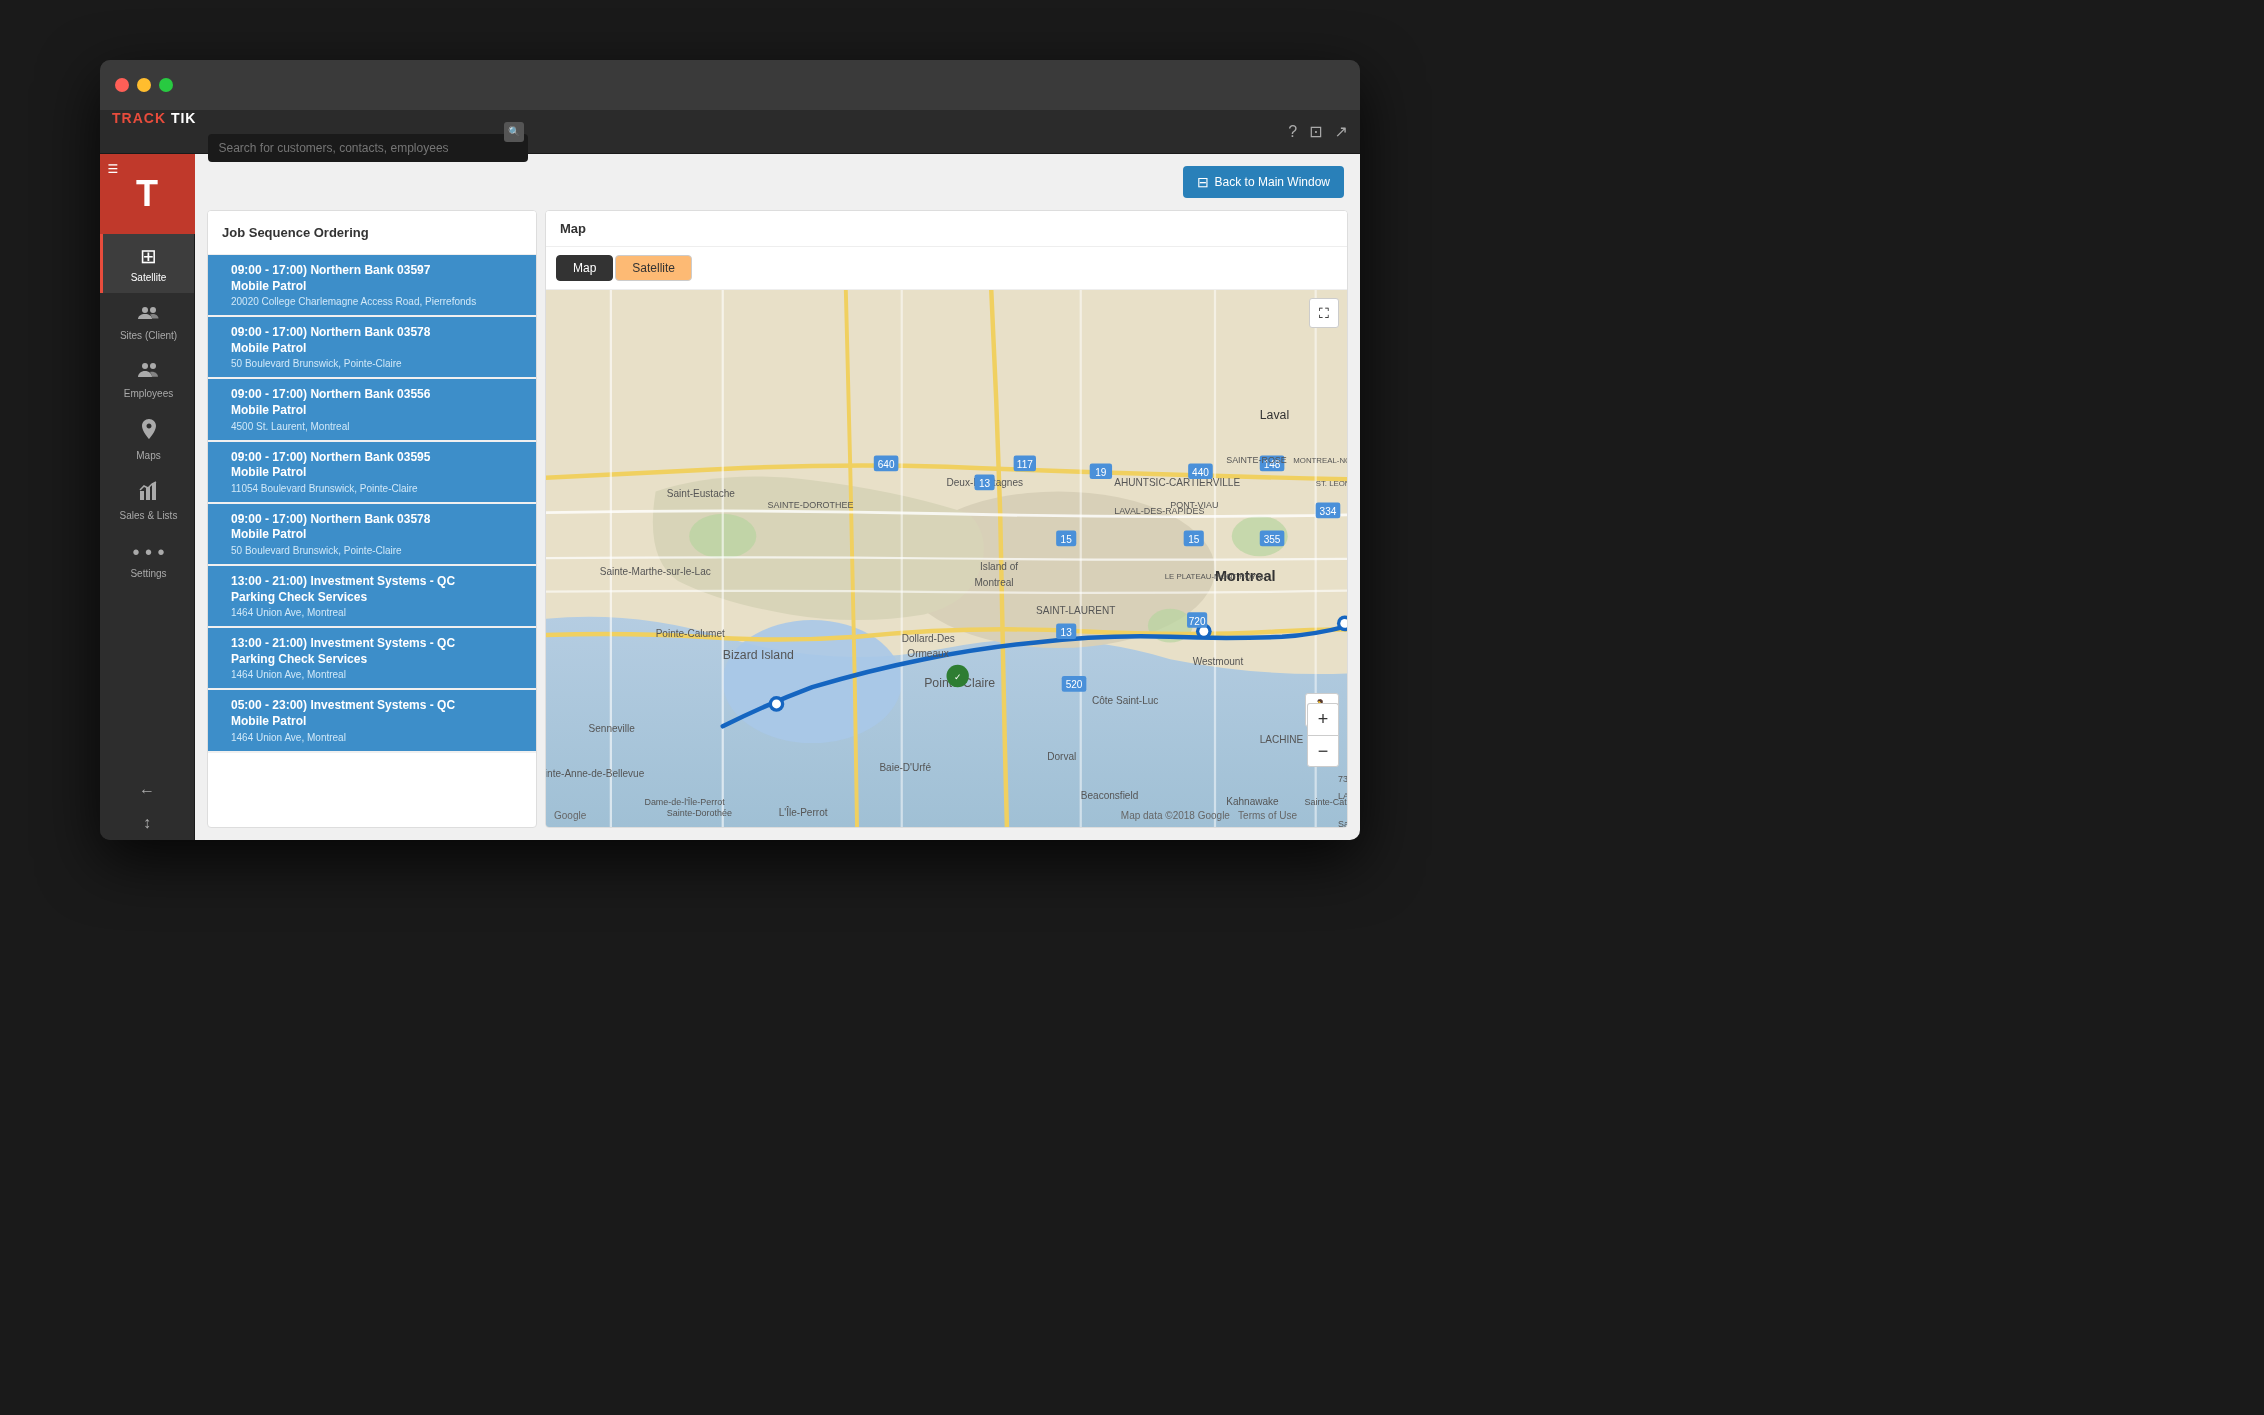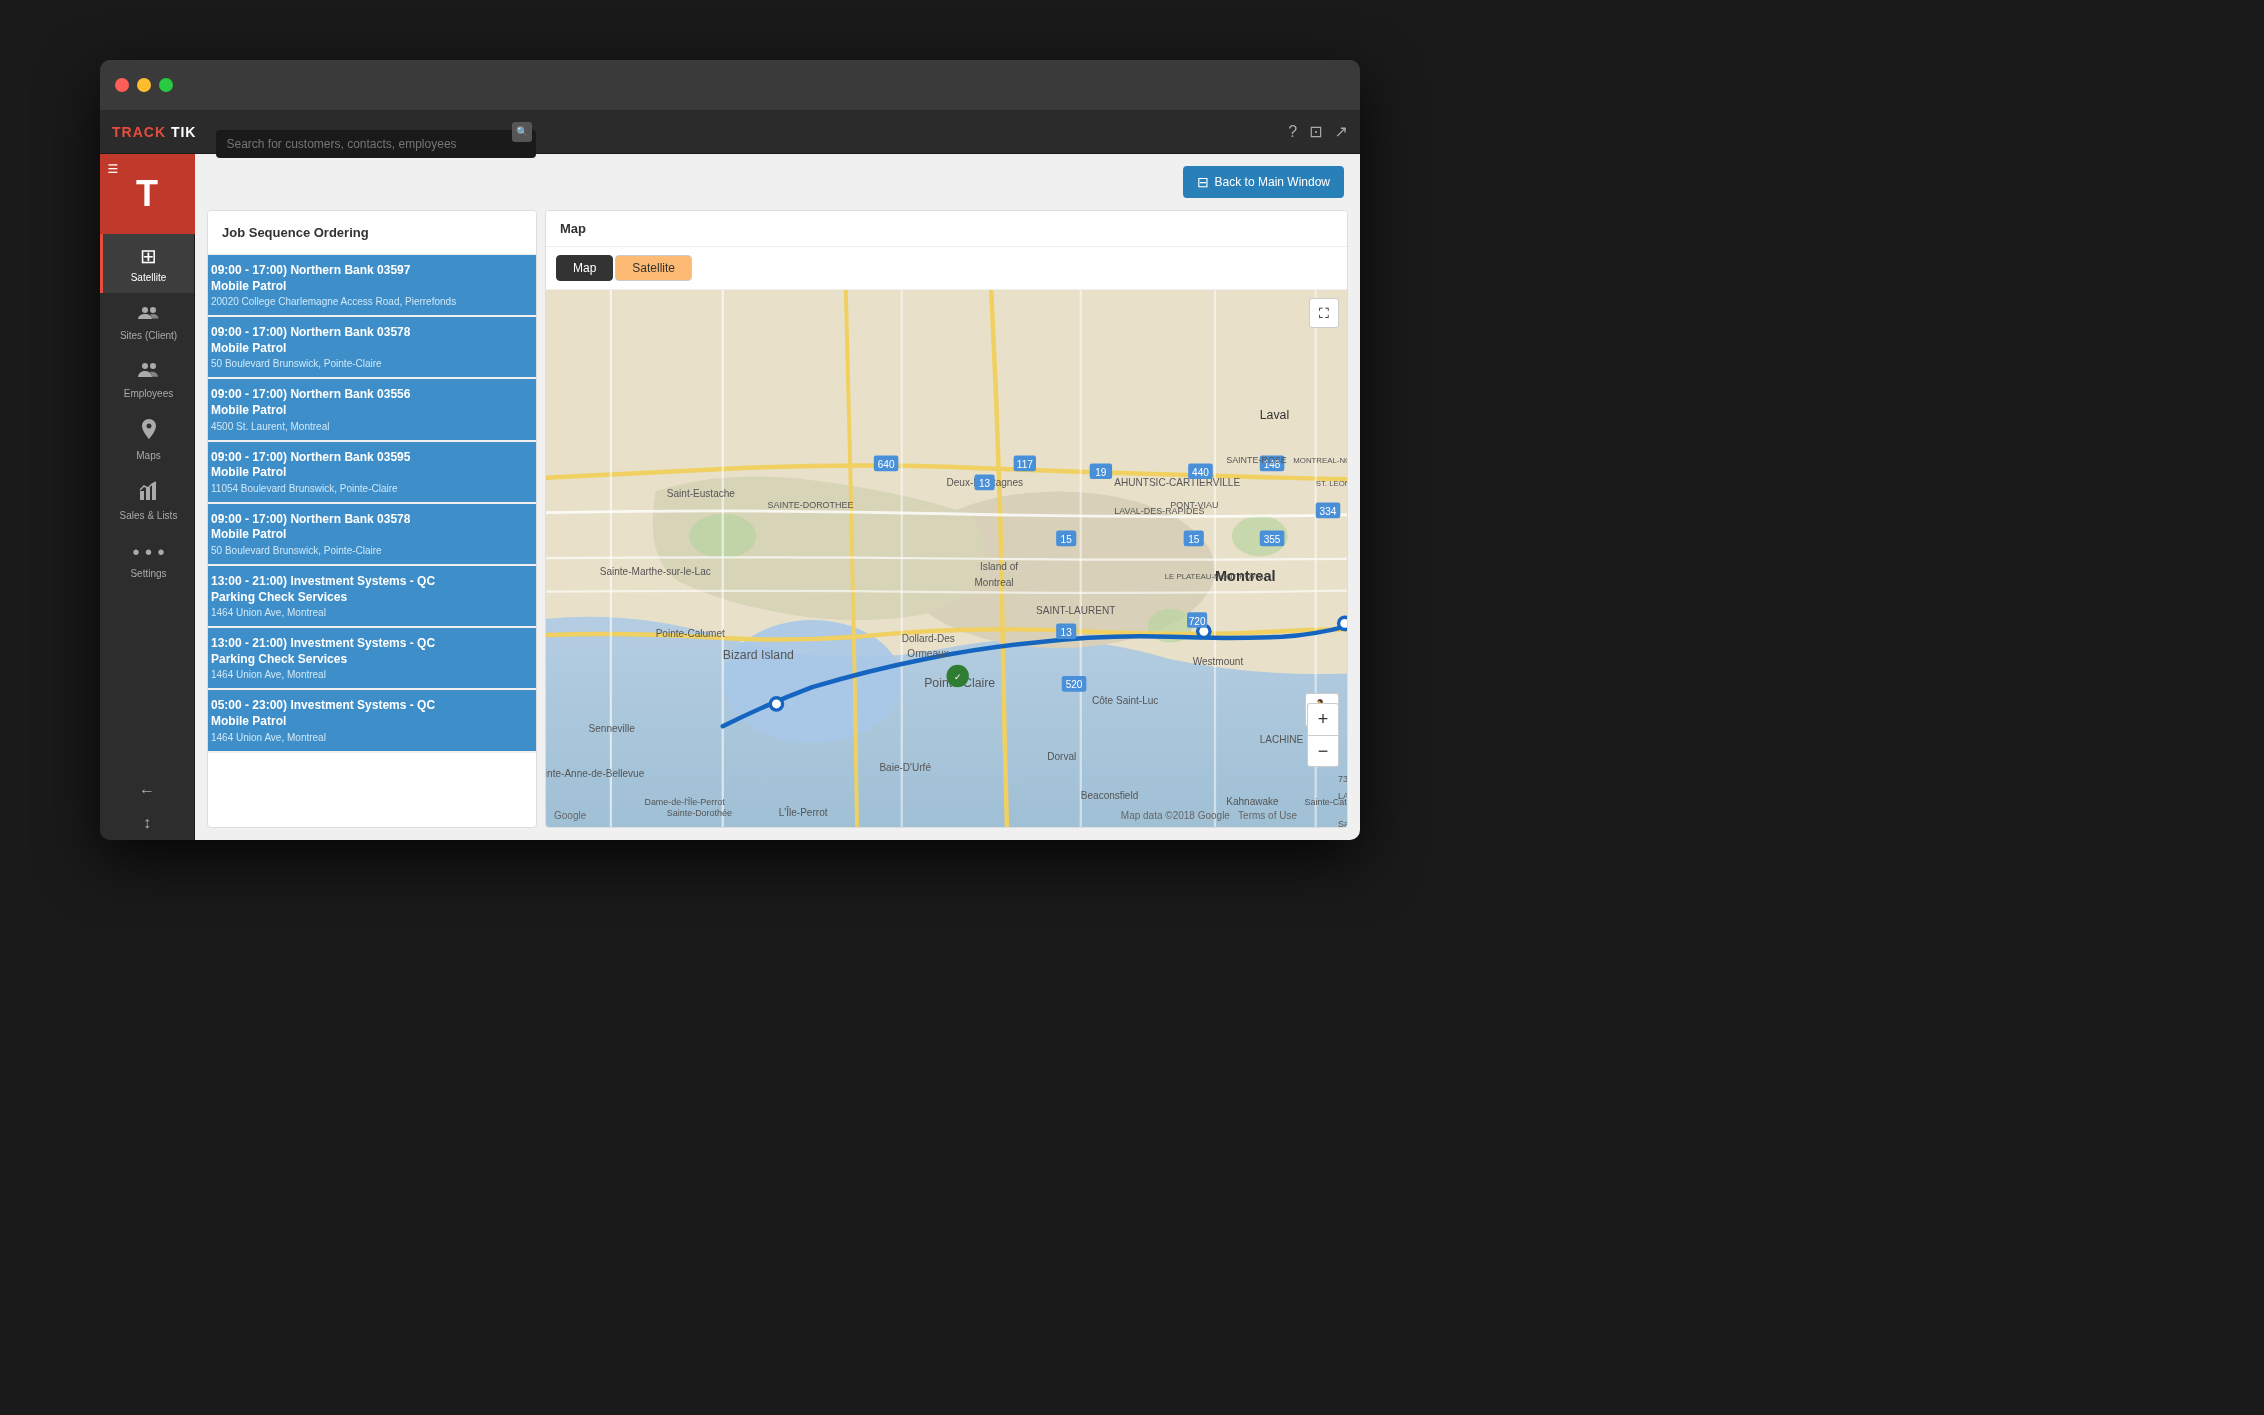--- a/index.html
+++ b/index.html
@@ -40,23 +40,22 @@
     }
     .tl-red { background: #ff5f57; }
     .tl-yellow { background: #ffbd2e; }
     .tl-green { background: #28ca41; }
 
     
     .top-bar {
       height: 44px;
       background: #2b2b2b;
       display: flex;
-      align-items: center;
       padding: 0 12px;
-      gap: 20px;
+      gap: 12px;
       border-bottom: 1px solid #1a1a1a;
     }
     .logo-text {
       color: #fff;
       font-size: 14px;
       font-weight: 700;
       letter-spacing: 1px;
     }
     .logo-text span { color: #e74c3c; }
     .search-wrapper {
@@ -261,21 +260,21 @@
     }
 
     .job-list {
       flex: 1;
       overflow-y: auto;
     }
 
     .job-item {
       background: #3d8ec9;
       color: white;
-      padding: 8px 3px;
+      padding: 8px 23px;
       border-bottom: 2px solid #f0f0f0;
       cursor: pointer;
     }
 
     .job-item-title {
       font-size: 12px;
       font-weight: 600;
       line-height: 1.3;
     }
 

